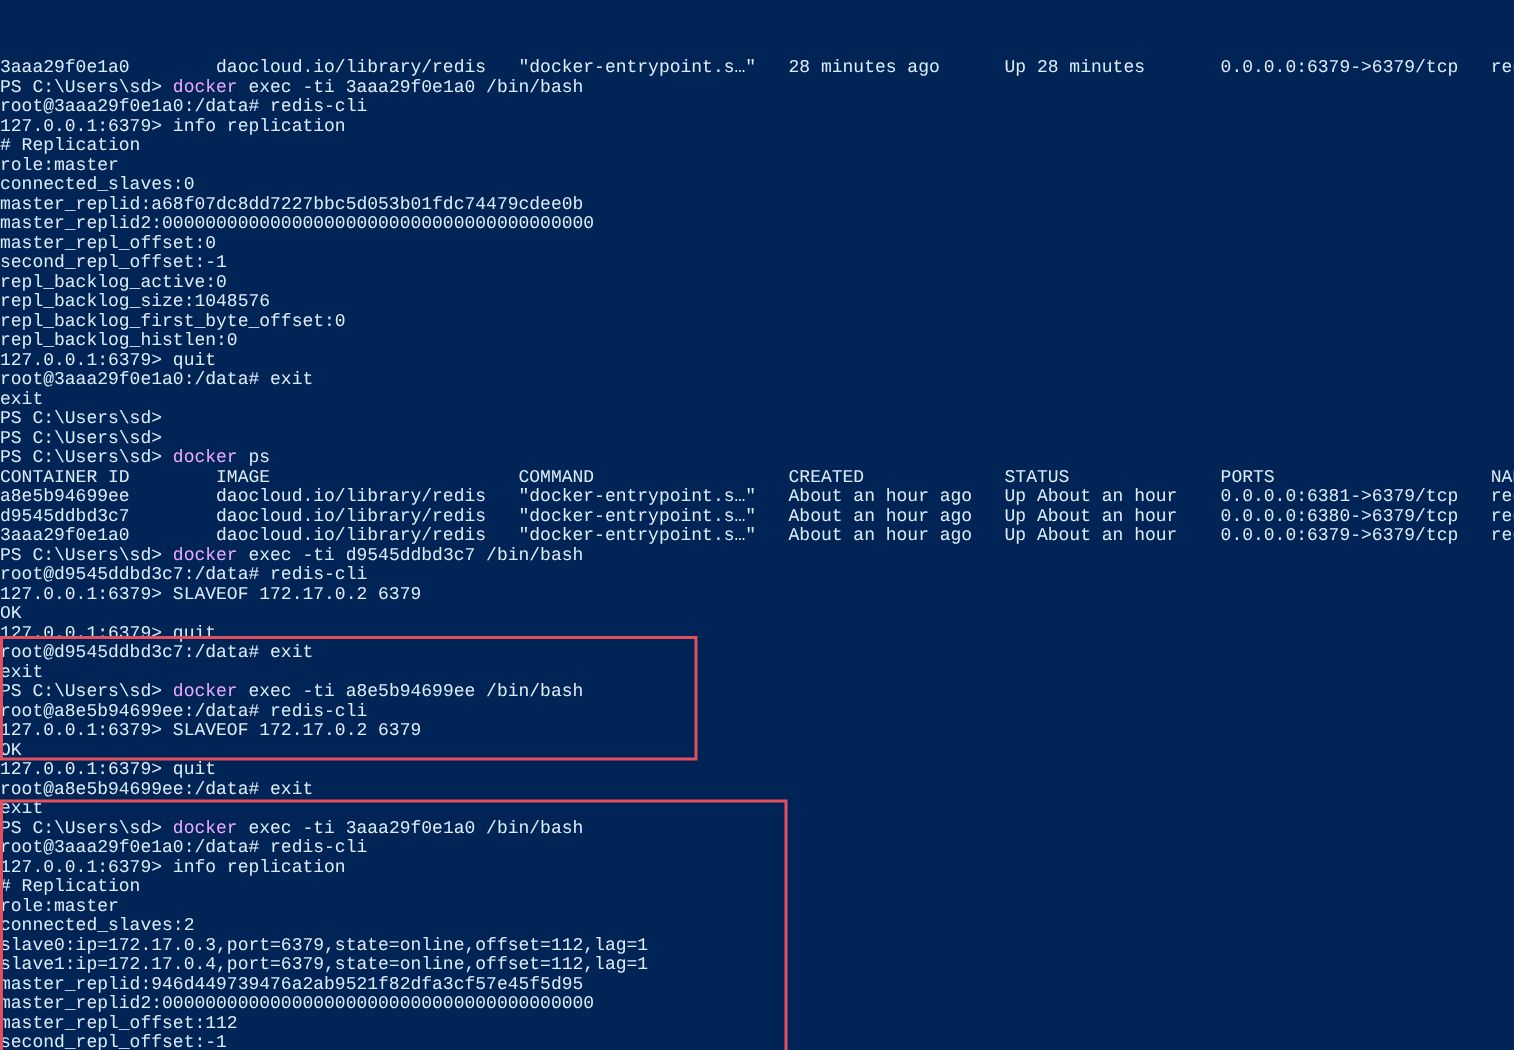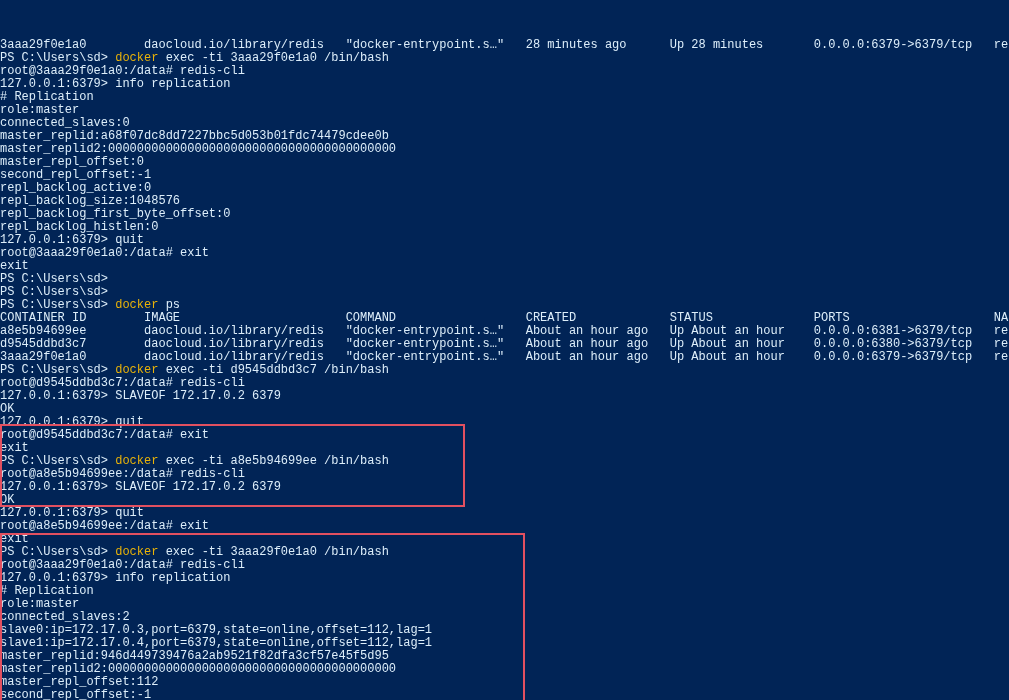--- a/index.html
+++ b/index.html
@@ -8,21 +8,21 @@
       font-family: 'Consolas', 'Courier New', monospace;
       font-size: 12px;
       line-height: 13px;
       color: #ddeefa;
       width: 1009px;
       height: 700px;
       overflow: hidden;
       white-space: pre;
     }
     .line { display: block; }
-    .cmd { color: #eab308; }
+    .cmd { color: #f0abfc; }
     .box1 { border: 2px solid #e25060; position: absolute; pointer-events: none; }
     .terminal { position: relative; padding: 0; }
   </style>
 </head>
 <body>
 <div class="terminal">
 
 <div id="lines-container"><span class="line"><span>3aaa29f0e1a0        daocloud.io/library/redis   "docker-entrypoint.s…"   28 minutes ago      Up 28 minutes       0.0.0.0:6379-&gt;6379/tcp   redis-6379</span></span><span class="line"><span>PS C:\Users\sd&gt; </span><span class="cmd">docker </span><span>exec -ti 3aaa29f0e1a0 /bin/bash</span></span><span class="line"><span>root@3aaa29f0e1a0:/data# redis-cli</span></span><span class="line"><span>127.0.0.1:6379&gt; info replication</span></span><span class="line"><span># Replication</span></span><span class="line"><span>role:master</span></span><span class="line"><span>connected_slaves:0</span></span><span class="line"><span>master_replid:a68f07dc8dd7227bbc5d053b01fdc74479cdee0b</span></span><span class="line"><span>master_replid2:0000000000000000000000000000000000000000</span></span><span class="line"><span>master_repl_offset:0</span></span><span class="line"><span>second_repl_offset:-1</span></span><span class="line"><span>repl_backlog_active:0</span></span><span class="line"><span>repl_backlog_size:1048576</span></span><span class="line"><span>repl_backlog_first_byte_offset:0</span></span><span class="line"><span>repl_backlog_histlen:0</span></span><span class="line"><span>127.0.0.1:6379&gt; quit</span></span><span class="line"><span>root@3aaa29f0e1a0:/data# exit</span></span><span class="line"><span>exit</span></span><span class="line"><span>PS C:\Users\sd&gt;</span></span><span class="line"><span>PS C:\Users\sd&gt;</span></span><span class="line"><span>PS C:\Users\sd&gt; </span><span class="cmd">docker </span><span>ps</span></span><span class="line"><span>CONTAINER ID        IMAGE                       COMMAND                  CREATED             STATUS              PORTS                    NAMES</span></span><span class="line"><span>a8e5b94699ee        daocloud.io/library/redis   "docker-entrypoint.s…"   About an hour ago   Up About an hour    0.0.0.0:6381-&gt;6379/tcp   redis-6381</span></span><span class="line"><span>d9545ddbd3c7        daocloud.io/library/redis   "docker-entrypoint.s…"   About an hour ago   Up About an hour    0.0.0.0:6380-&gt;6379/tcp   redis-6380</span></span><span class="line"><span>3aaa29f0e1a0        daocloud.io/library/redis   "docker-entrypoint.s…"   About an hour ago   Up About an hour    0.0.0.0:6379-&gt;6379/tcp   redis-6379</span></span><span class="line"><span>PS C:\Users\sd&gt; </span><span class="cmd">docker </span><span>exec -ti d9545ddbd3c7 /bin/bash</span></span><span class="line"><span>root@d9545ddbd3c7:/data# redis-cli</span></span><span class="line"><span>127.0.0.1:6379&gt; SLAVEOF 172.17.0.2 6379</span></span><span class="line"><span>OK</span></span><span class="line"><span>127.0.0.1:6379&gt; quit</span></span><span class="line"><span>root@d9545ddbd3c7:/data# exit</span></span><span class="line"><span>exit</span></span><span class="line"><span>PS C:\Users\sd&gt; </span><span class="cmd">docker </span><span>exec -ti a8e5b94699ee /bin/bash</span></span><span class="line"><span>root@a8e5b94699ee:/data# redis-cli</span></span><span class="line"><span>127.0.0.1:6379&gt; SLAVEOF 172.17.0.2 6379</span></span><span class="line"><span>OK</span></span><span class="line"><span>127.0.0.1:6379&gt; quit</span></span><span class="line"><span>root@a8e5b94699ee:/data# exit</span></span><span class="line"><span>exit</span></span><span class="line"><span>PS C:\Users\sd&gt; </span><span class="cmd">docker </span><span>exec -ti 3aaa29f0e1a0 /bin/bash</span></span><span class="line"><span>root@3aaa29f0e1a0:/data# redis-cli</span></span><span class="line"><span>127.0.0.1:6379&gt; info replication</span></span><span class="line"><span># Replication</span></span><span class="line"><span>role:master</span></span><span class="line"><span>connected_slaves:2</span></span><span class="line"><span>slave0:ip=172.17.0.3,port=6379,state=online,offset=112,lag=1</span></span><span class="line"><span>slave1:ip=172.17.0.4,port=6379,state=online,offset=112,lag=1</span></span><span class="line"><span>master_replid:946d449739476a2ab9521f82dfa3cf57e45f5d95</span></span><span class="line"><span>master_replid2:0000000000000000000000000000000000000000</span></span><span class="line"><span>master_repl_offset:112</span></span><span class="line"><span>second_repl_offset:-1</span></span></div>
 <div id="boxes-container"><div class="box1" style="top: 411px; left: 0px; width: 465px; height: 83px;"></div><div class="box1" style="top: 520px; left: 0px; width: 525px; height: 179px;"></div></div>
 </div>

